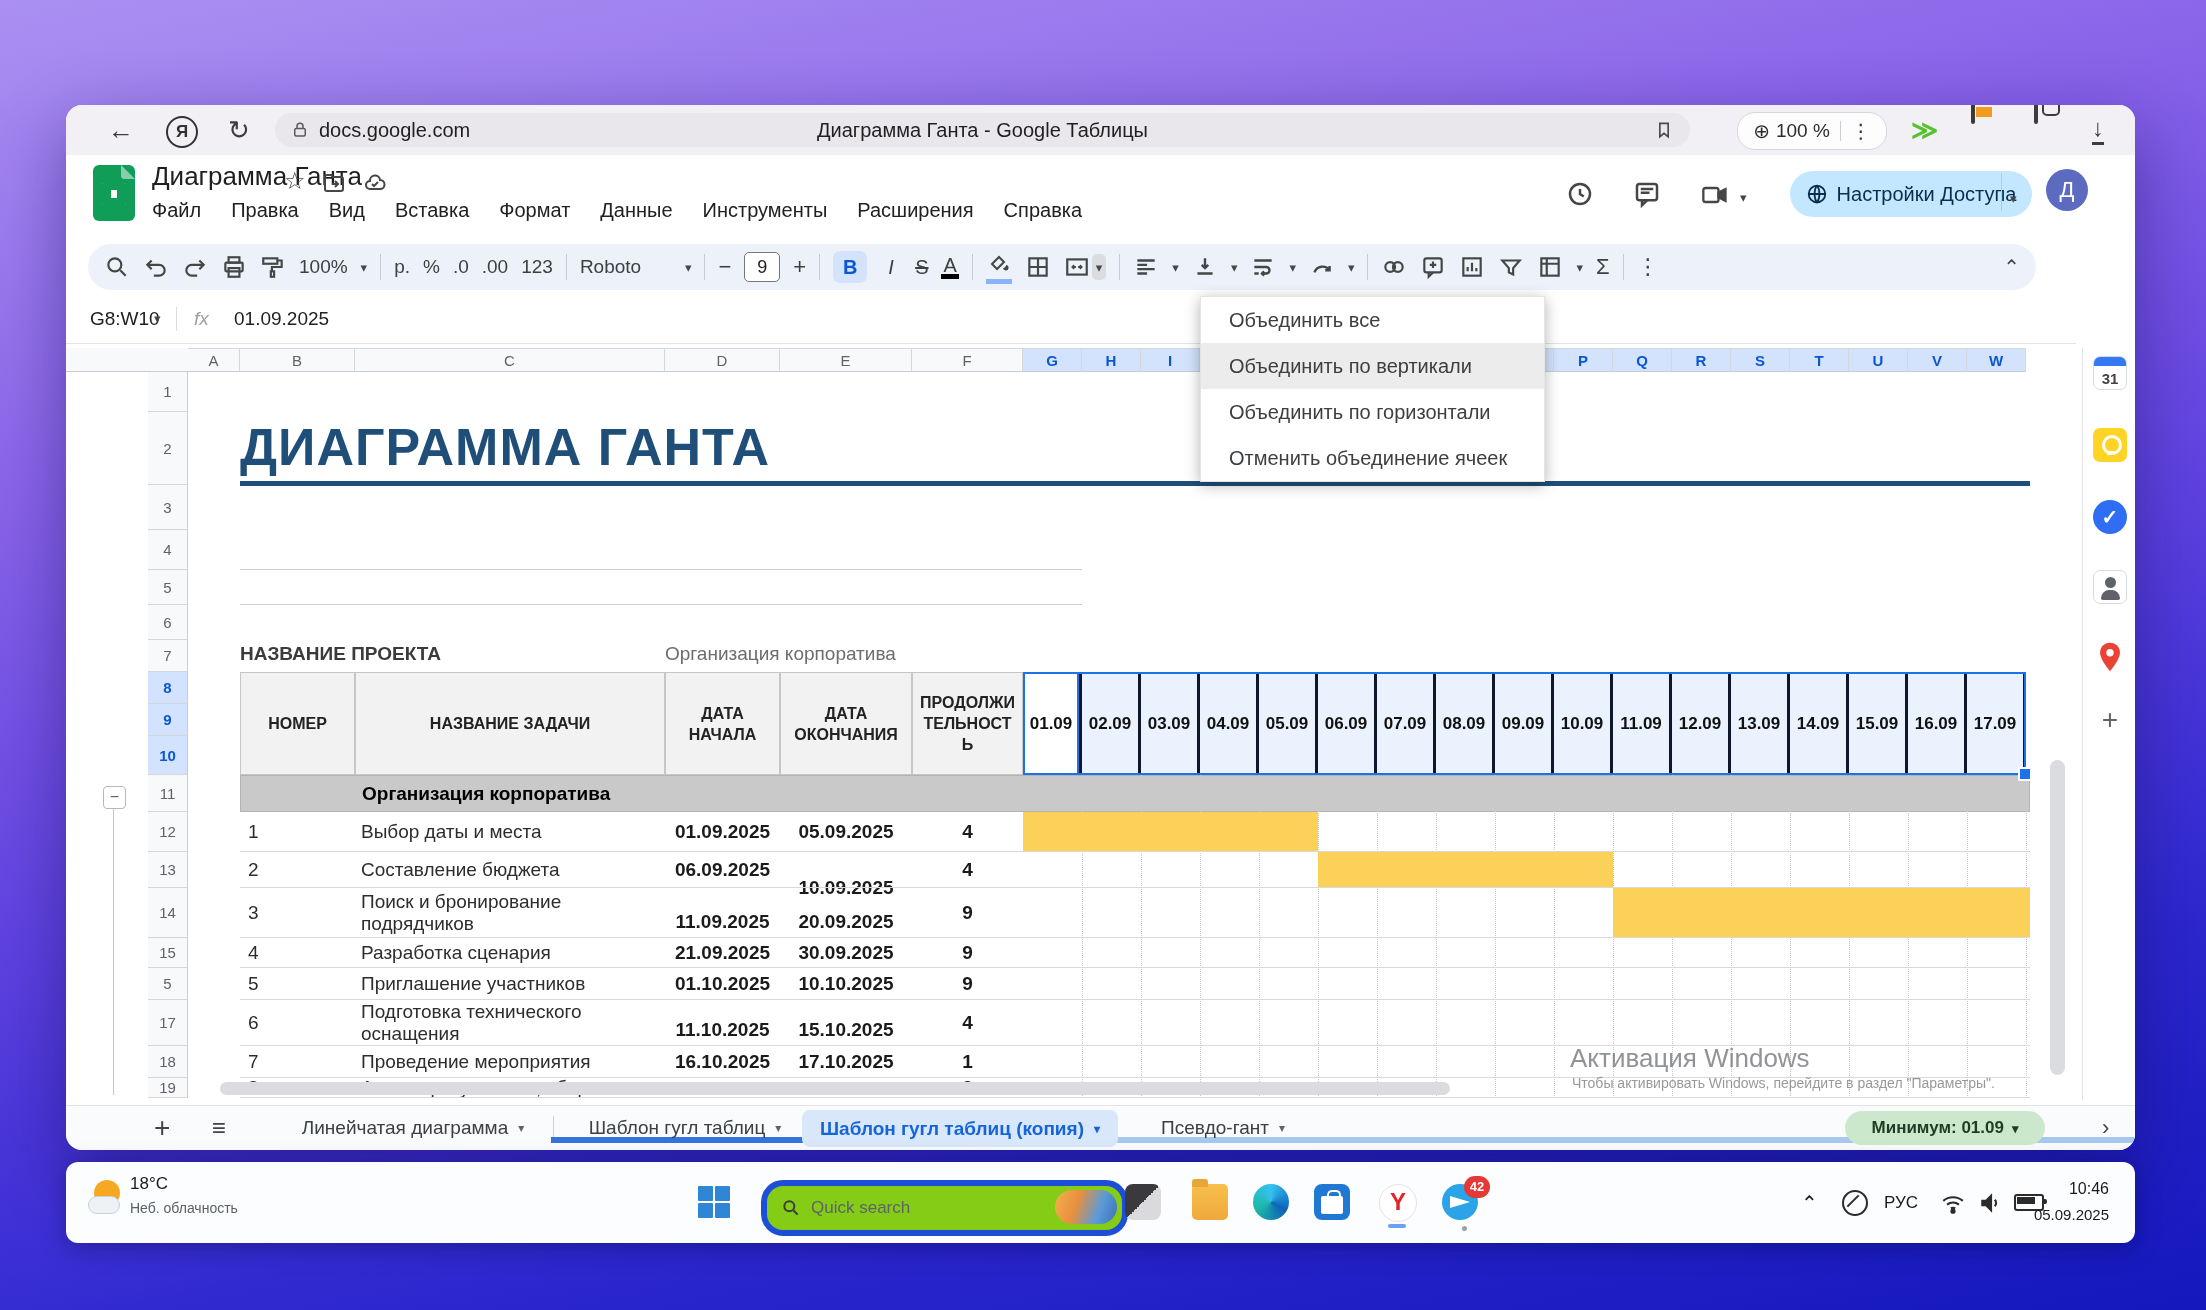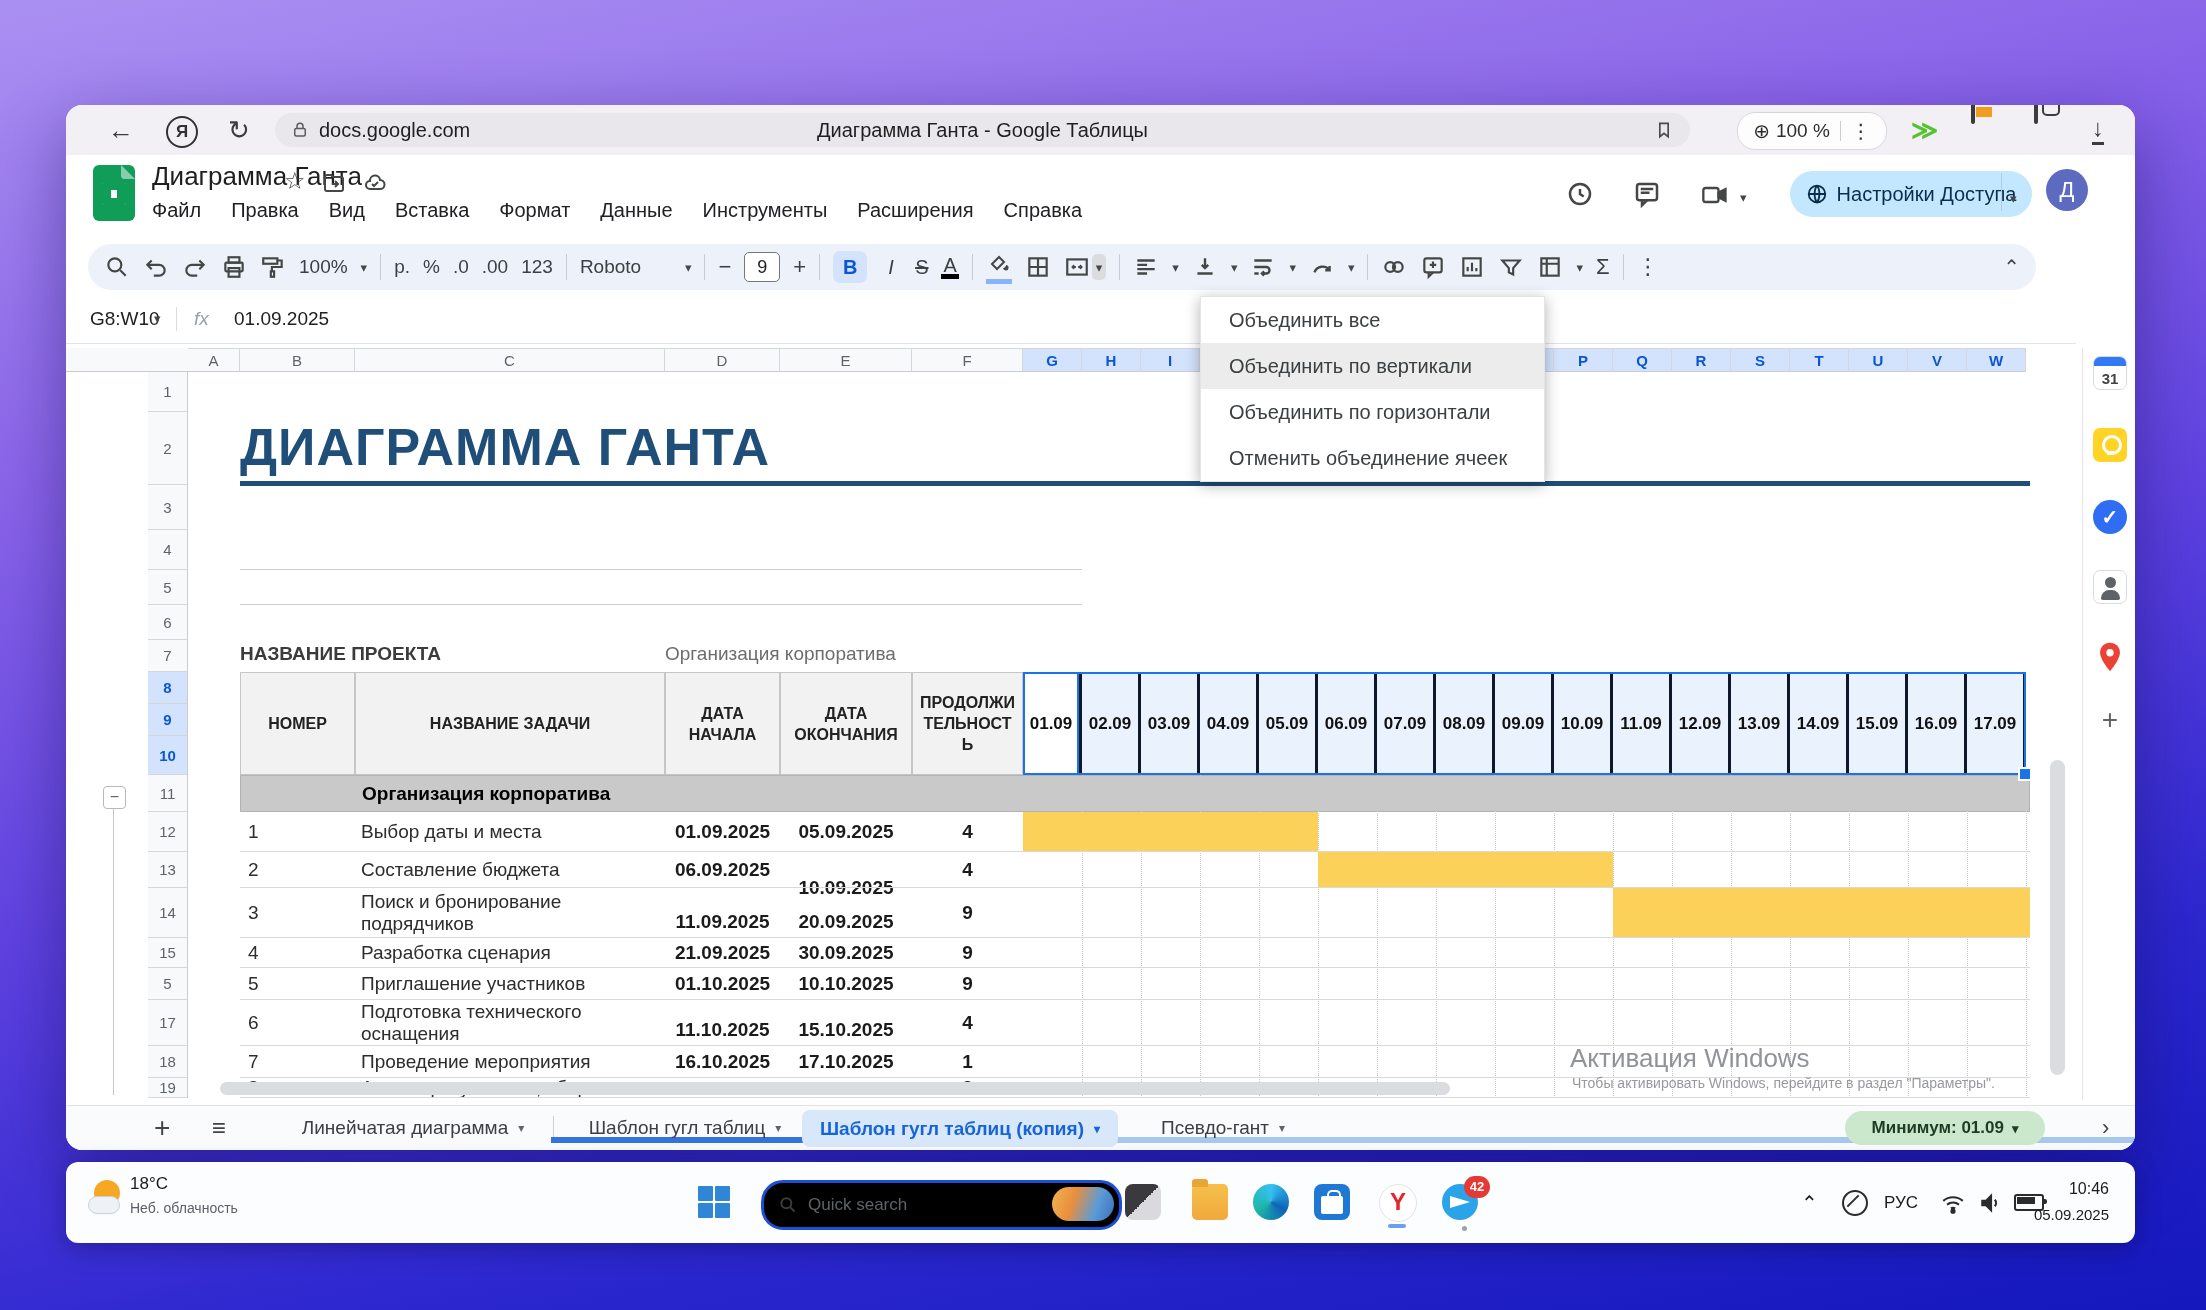--- a/index.html
+++ b/index.html
@@ -148,21 +148,21 @@
   #taskbar{position:absolute;left:66px;top:1162px;width:2069px;height:81px;background:#fcfdfe;border-radius:12px;
     box-shadow:0 6px 24px rgba(10,10,60,.35);}
   .weather-sun{position:absolute;left:28px;top:18px;width:26px;height:26px;border-radius:50%;background:#f7a823;}
   .weather-cloud{position:absolute;left:22px;top:34px;width:30px;height:16px;border-radius:9px;background:#eef2f6;
     border:1px solid #c9d2da;}
   .w-temp{position:absolute;left:64px;top:12px;font-size:17px;color:#1b1b1b;}
   .w-cond{position:absolute;left:64px;top:38px;font-size:14px;color:#5a6067;}
   .startbtn{position:absolute;left:632px;top:24px;width:32px;height:32px;display:grid;
     grid-template-columns:15px 15px;grid-template-rows:15px 15px;gap:2px;}
   .startbtn i{background:#2f86d6;border-radius:1px;}
-  .qsearch{position:absolute;left:695px;top:18px;width:355px;height:44px;background:#000000;border:3px solid #1d4ed8;
+  .qsearch{position:absolute;left:695px;top:18px;width:355px;height:44px;background:#84cc16;border:6px solid #1d4ed8;
     border-radius:22px;display:flex;align-items:center;}
   .qsearch .qtxt{font-size:17px;color:#5f6368;margin-left:10px;}
   .qimg{position:absolute;right:5px;top:4px;width:62px;height:34px;border-radius:17px;
     background:linear-gradient(110deg,#f3b24e 0%,#e98f3e 35%,#5a9bd8 70%,#3f6fb8 100%);}
   .tk-ic{position:absolute;top:22px;width:36px;height:36px;border-radius:8px;}
   .darkapp{background:linear-gradient(135deg,#3a3a3e 50%,#d9d9de 50%);}
   .folder{background:linear-gradient(180deg,#f6c04a 0%,#f0a93c 100%);border-radius:5px;}
   .folder:before{content:"";position:absolute;left:0;top:-5px;width:16px;height:8px;background:#e8a636;border-radius:3px 3px 0 0;}
   .edge{border-radius:50%;background:conic-gradient(#35c1f1,#0d62b8,#1eb6a8,#35c1f1);}
   .store{background:#1f78d4;}

